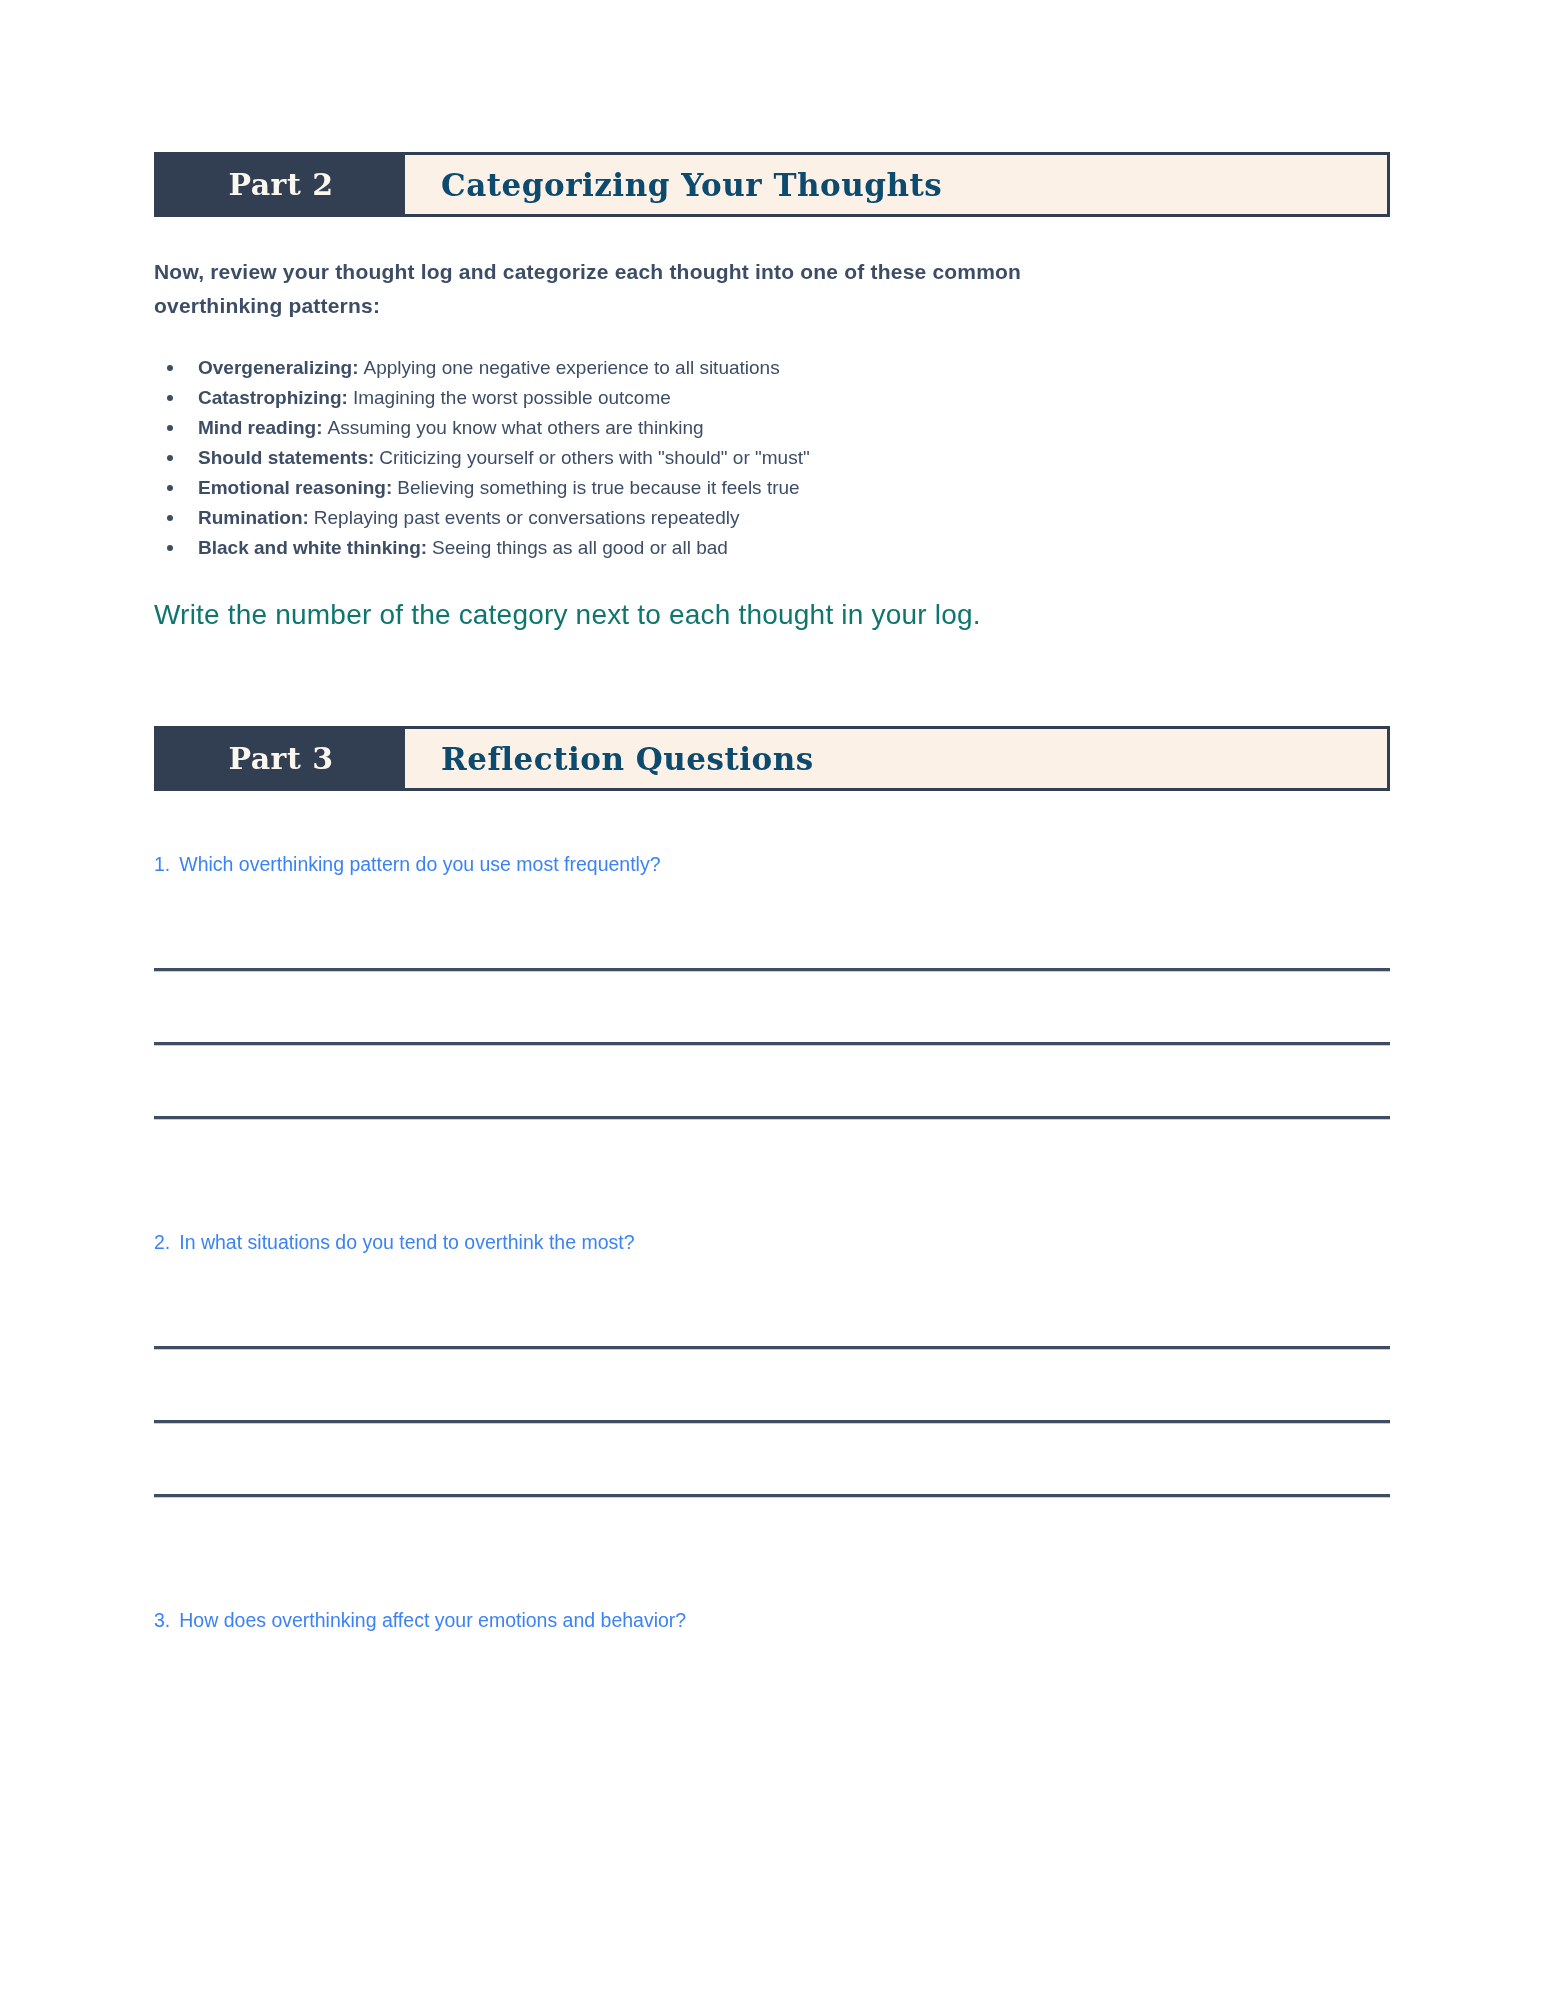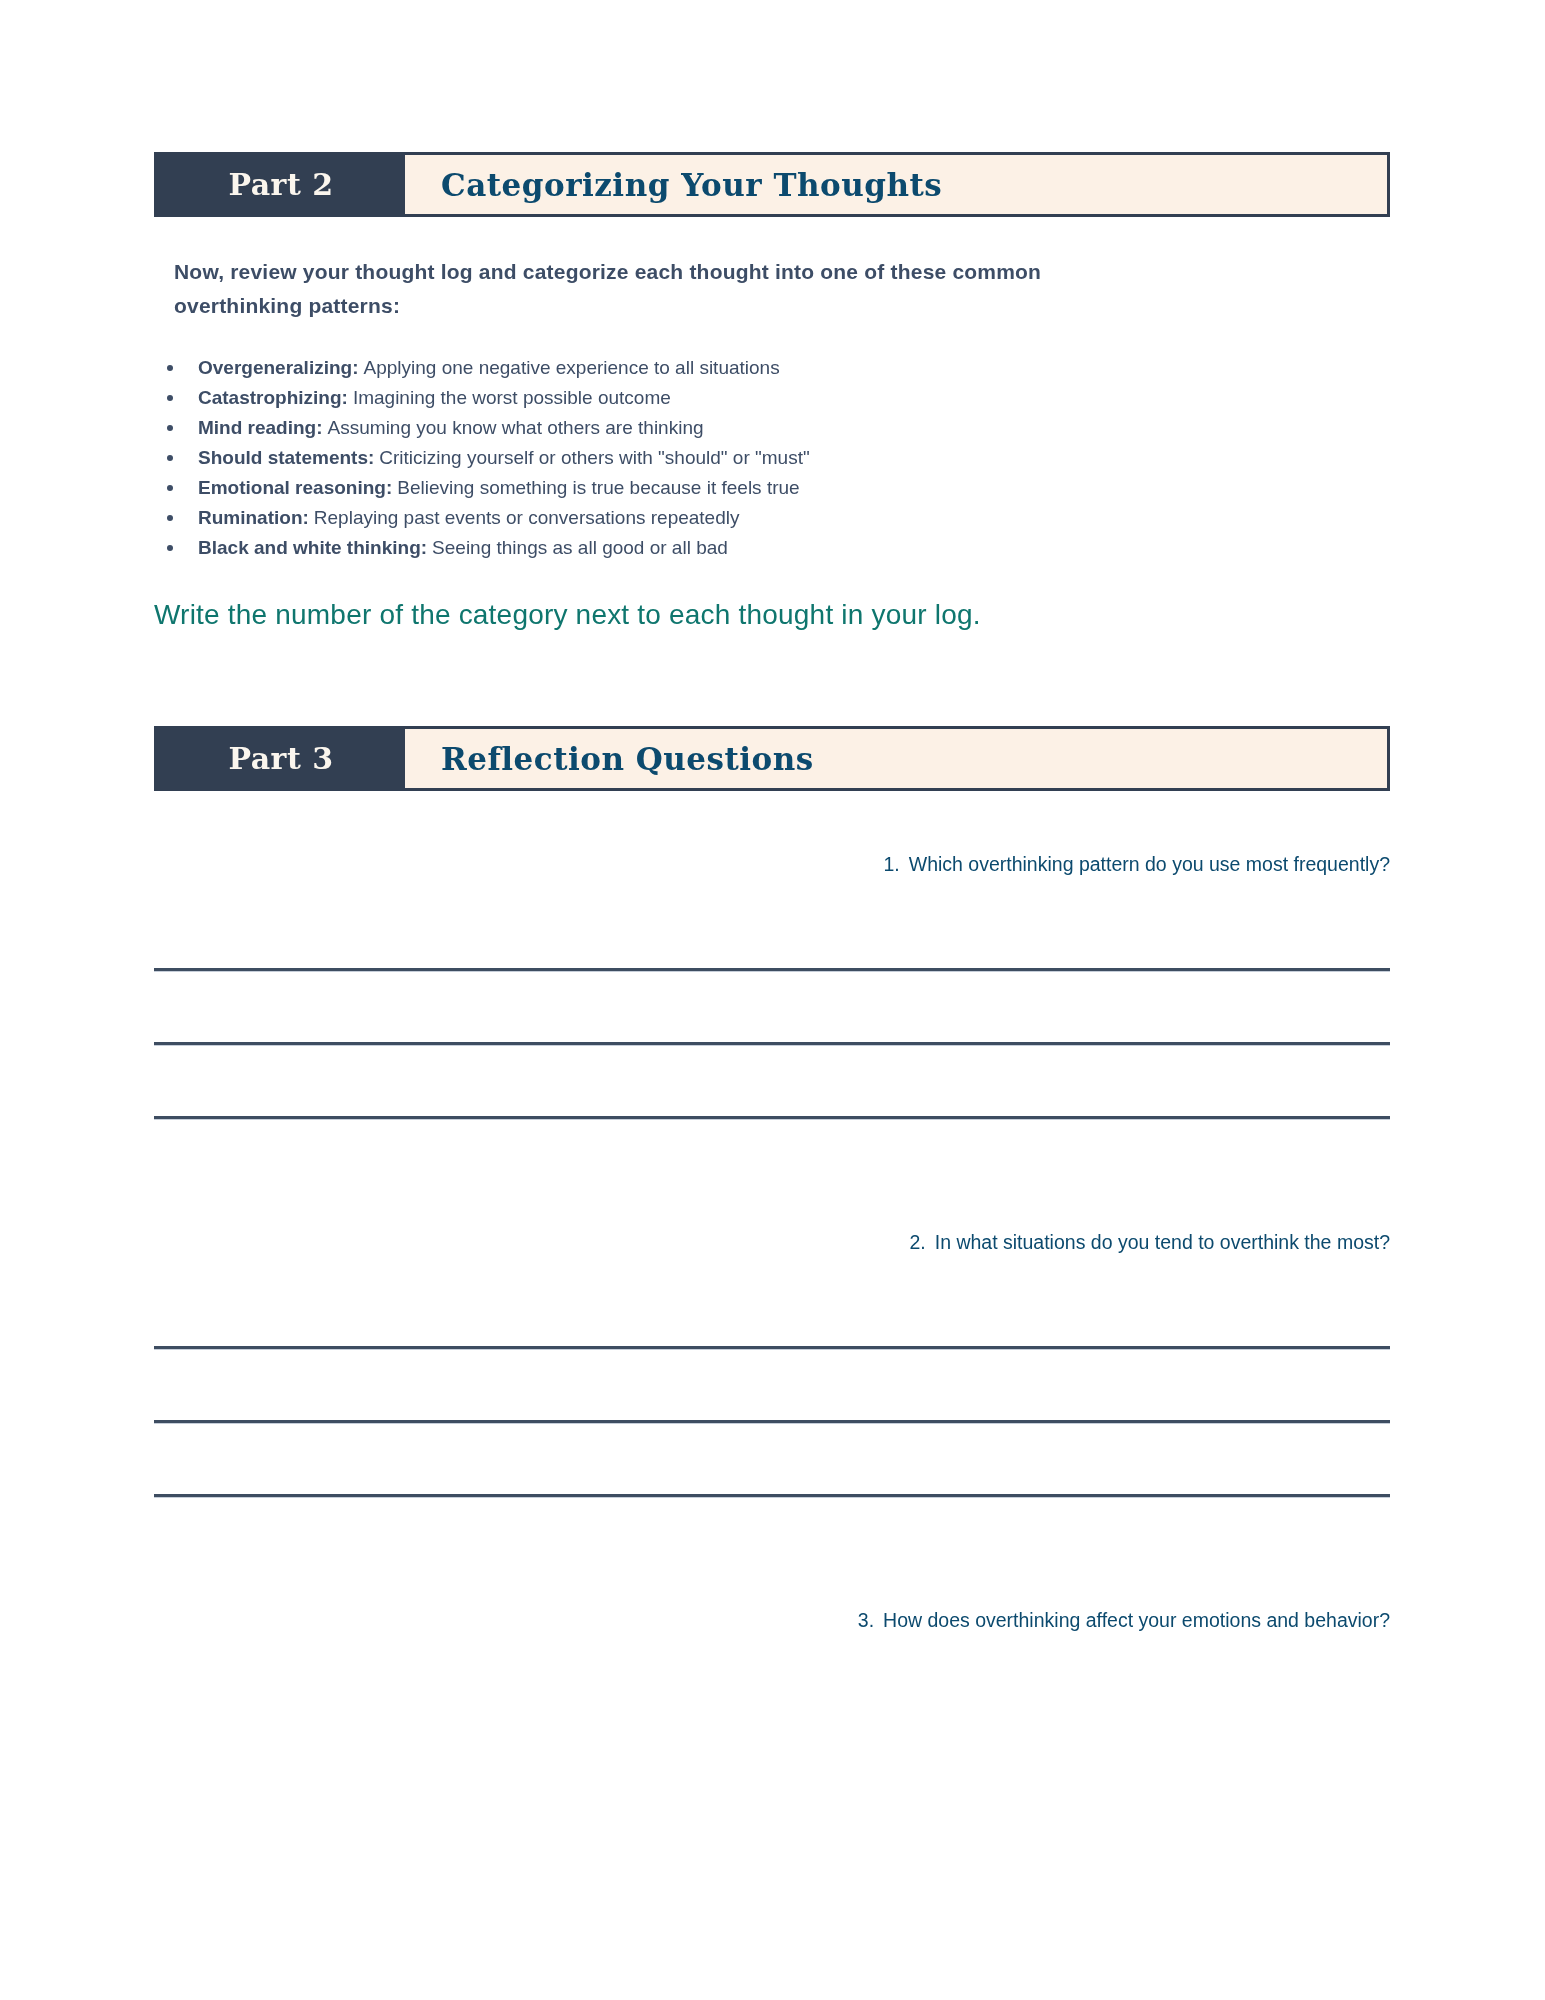--- a/index.html
+++ b/index.html
@@ -55,21 +55,20 @@
     letter-spacing: 0.5px;
   }
   
   .intro {
     margin-top: 38px;
     font-size: 21px;
     line-height: 34px;
     font-weight: 700;
     letter-spacing: 0.2px;
     color: #3D4D66;
-    margin-left: 20px;
   }
   .instruction {
     margin-top: 36px;
     font-size: 28px;
     font-weight: 400;
     letter-spacing: 0.2px;
     color: #0f766e;
   }
   
   .patterns {
@@ -89,21 +88,21 @@
     top: 12px;
     width: 6px;
     height: 6px;
     border-radius: 50%;
     background: #3D4D66;
   }
   .pattern-term { font-weight: 700; margin-right: 5px; }
   
   .question-block { margin-top: 112px; }
   .question-block.first { margin-top: 62px; }
-  .question { font-size: 19.5px; color: #0c4a6e; text-align: right; }
+  .question { font-size: 19.5px; color: #3b82f6; }
   .question-number { margin-right: 9px; }
   .answer-line {
     height: 0;
     border-top: 3px solid #3E4D61;
     box-shadow: 0 1px 0 rgba(152, 166, 186, 0.55);
     margin-top: 71px;
   }
   .answer-line.first { margin-top: 92px; }
 </style>
 </head>

